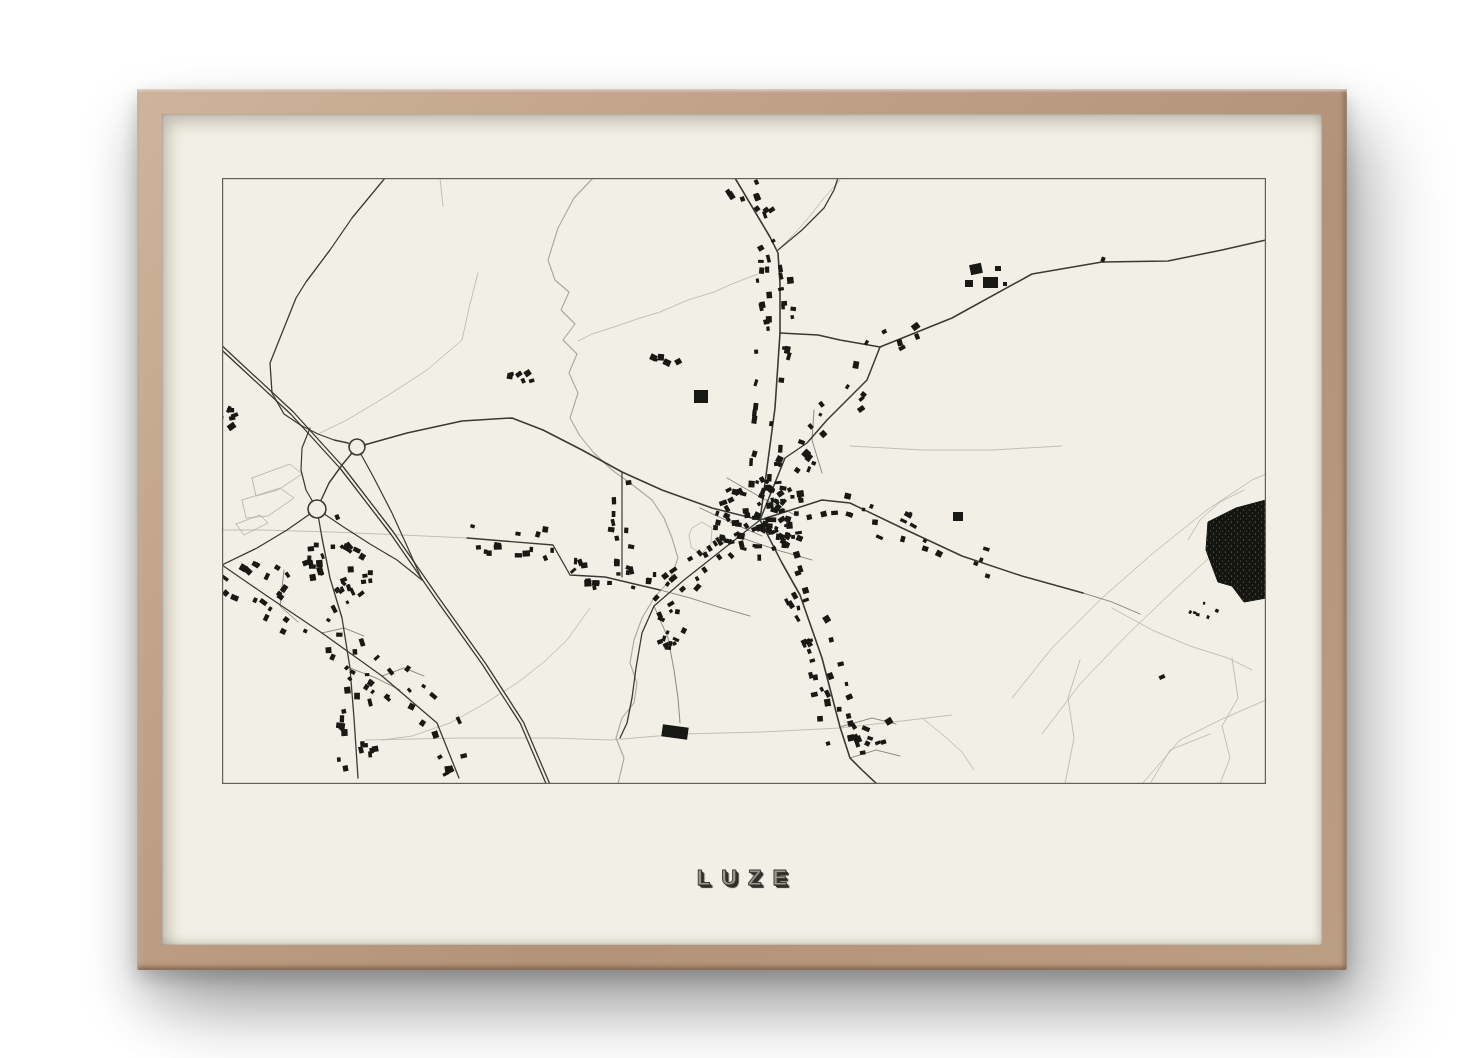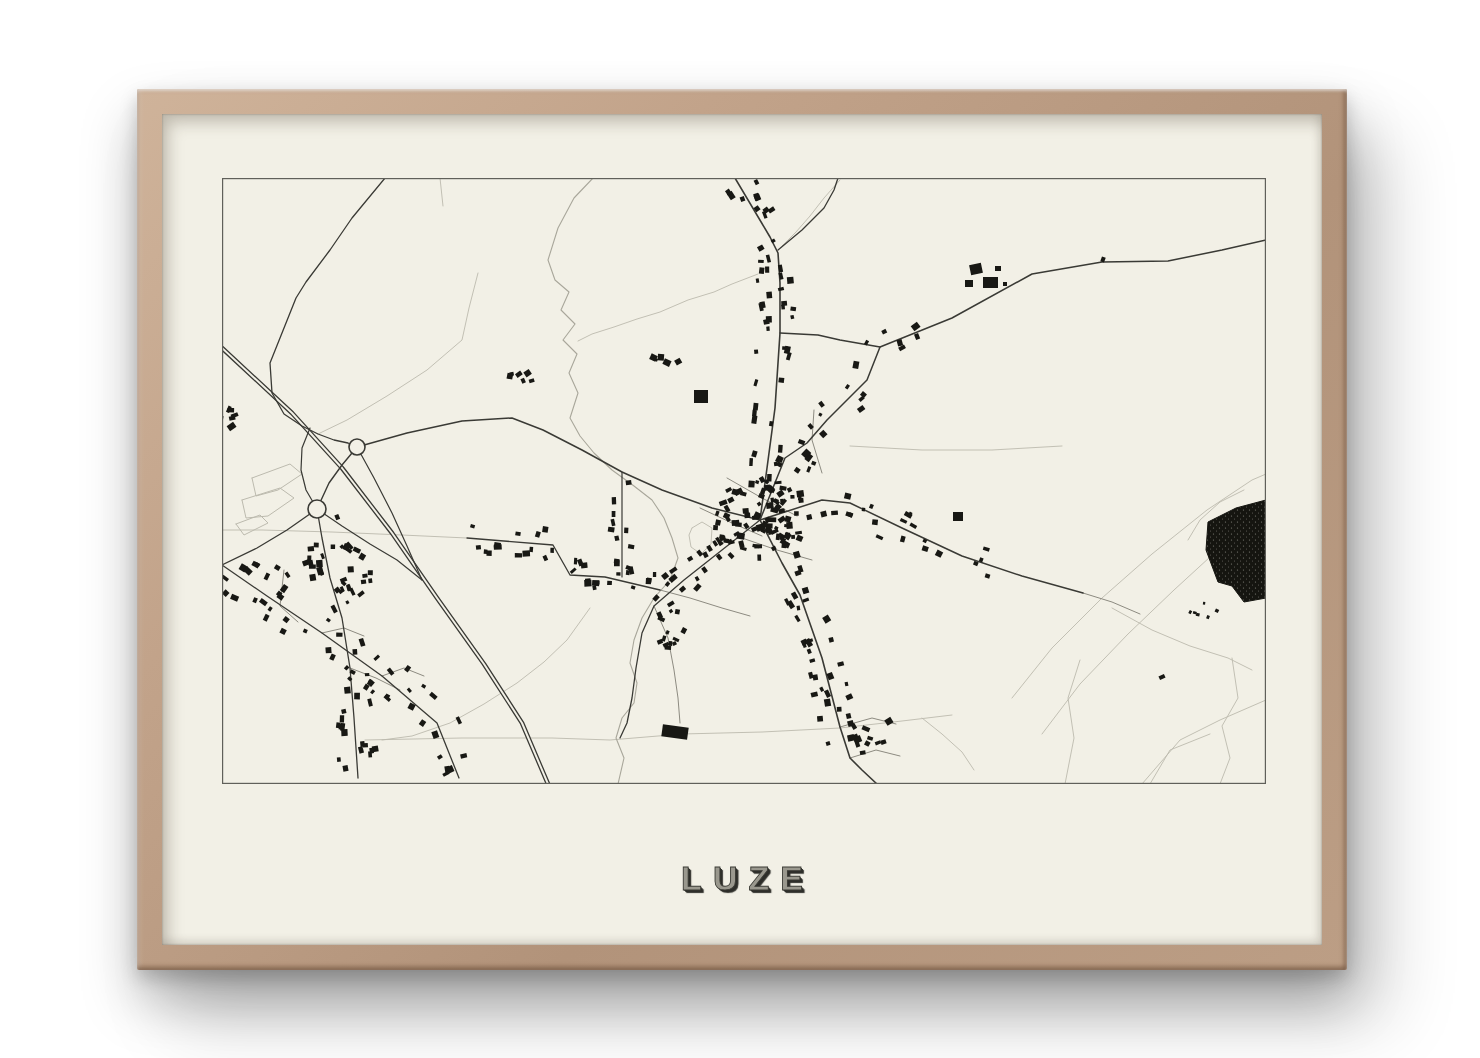--- a/index.html
+++ b/index.html
@@ -12,21 +12,21 @@
                0 8px 18px rgba(0,0,0,.18),
                inset 0 2px 3px rgba(255,255,255,.55), inset 0 -3px 5px rgba(92,62,40,.55),
                inset 3px 0 4px rgba(255,255,255,.25), inset -3px 0 5px rgba(92,62,40,.4);}
   .mat{position:absolute;left:25px;top:25px;width:1160px;height:831px;box-sizing:border-box;
     background:#f2f0e6;
     box-shadow:inset 6px 8px 16px rgba(60,45,30,.28), inset -3px -4px 9px rgba(60,45,30,.14),
                inset 0 0 2px rgba(60,45,30,.45);}
   .map-panel{position:absolute;left:60px;top:64px;width:1044px;height:606px;background:#f2f0e6;}
   .map-panel svg{position:absolute;left:0;top:0;width:1044px;height:606px;display:block;}
   .poster-title{position:absolute;left:0;top:744px;width:100%;text-align:center;
-    font-size:34px;line-height:40px;font-weight:900;letter-spacing:11px;text-indent:11px;
+    font-size:22px;line-height:40px;font-weight:900;letter-spacing:11px;text-indent:11px;
     color:#9a988e;-webkit-text-stroke:0.9px #3a3a34;
     text-shadow:1px 1px 0 #2e2e2a,2px 2px 0 #2e2e2a,3px 3px 1px rgba(40,40,36,.95);}
 </style>
 </head>
 <body>
 
 <div class="stage">
   <div class="frame">
     <div class="mat">
       <div class="map-panel">

